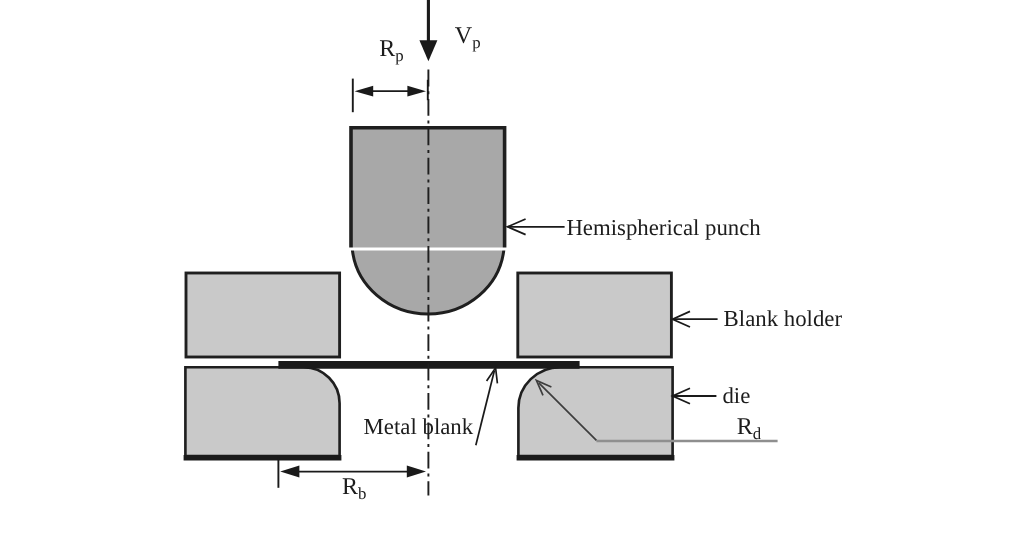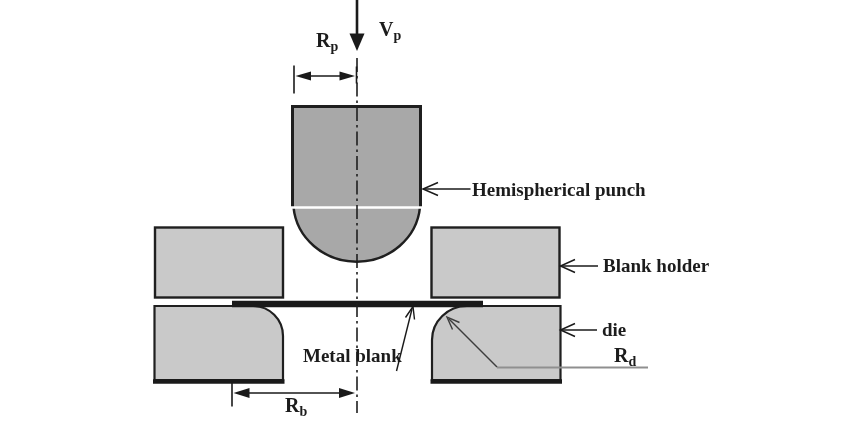--- a/index.html
+++ b/index.html
@@ -7,21 +7,20 @@
     padding: 0;
     background: #ffffff;
   }
   #canvas {
     position: relative;
     width: 850px;
     height: 447px;
     background: #ffffff;
     overflow: hidden;
     font-family: "Liberation Serif", serif;
-    font-weight: bold;
   }
   svg text {
     font-family: "Liberation Serif", serif;
     fill: #1c1c1c;
   }
   .lbl { font-size: 19px; }
   .sym { font-size: 20px; }
   .sub { font-size: 14px; }
 </style>
 </head>

